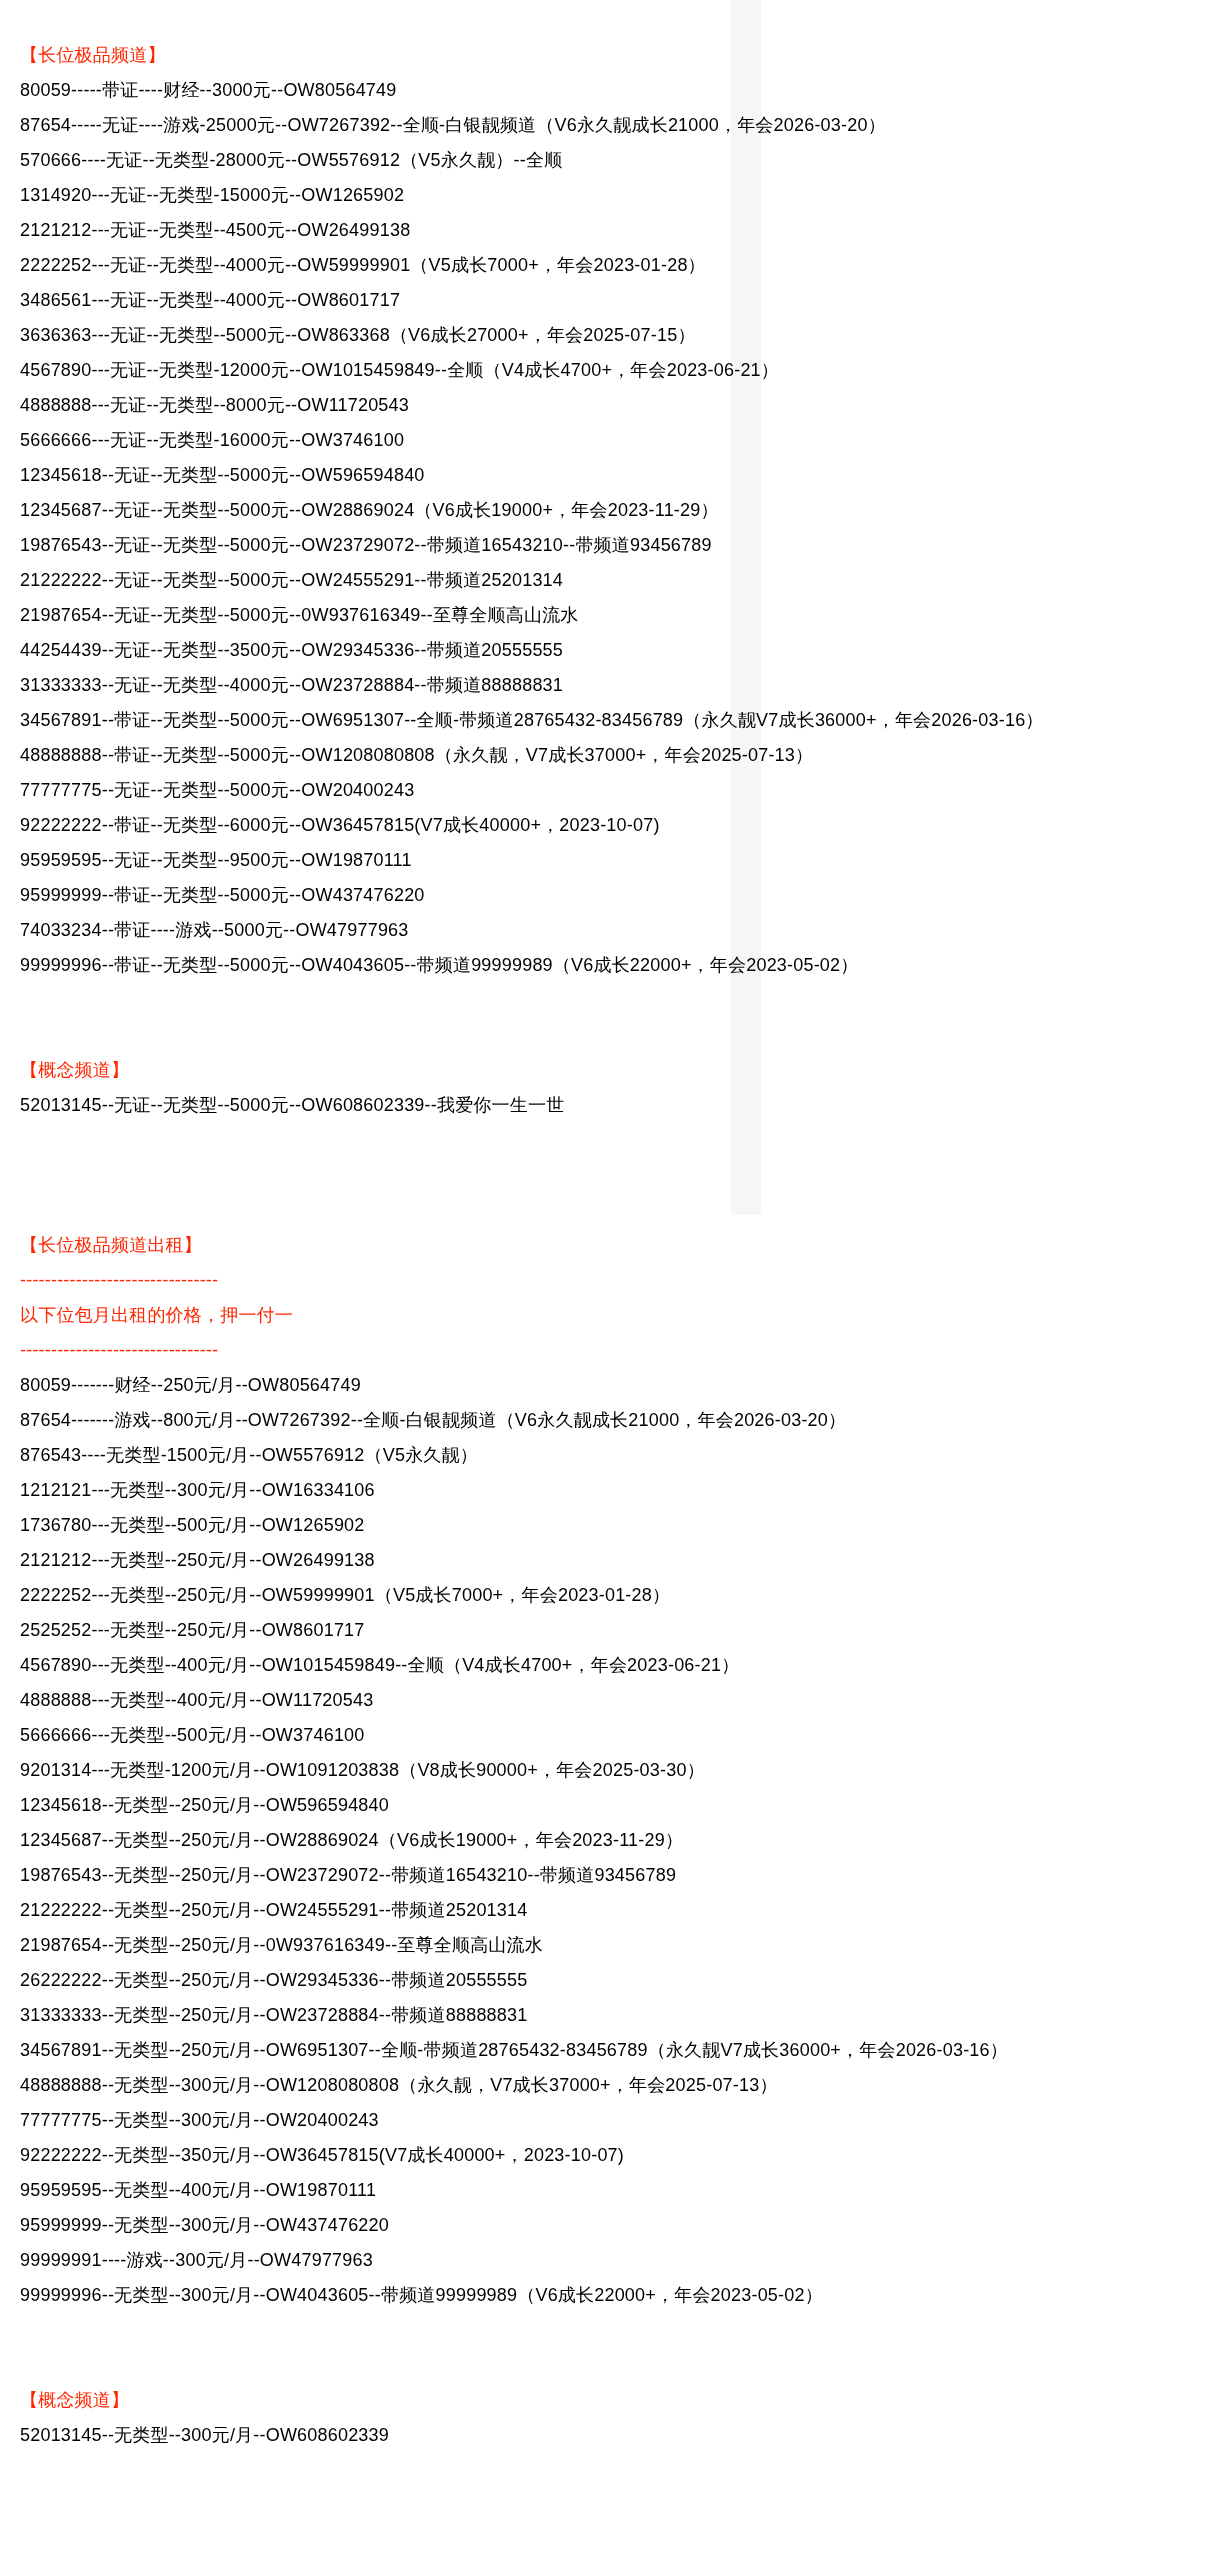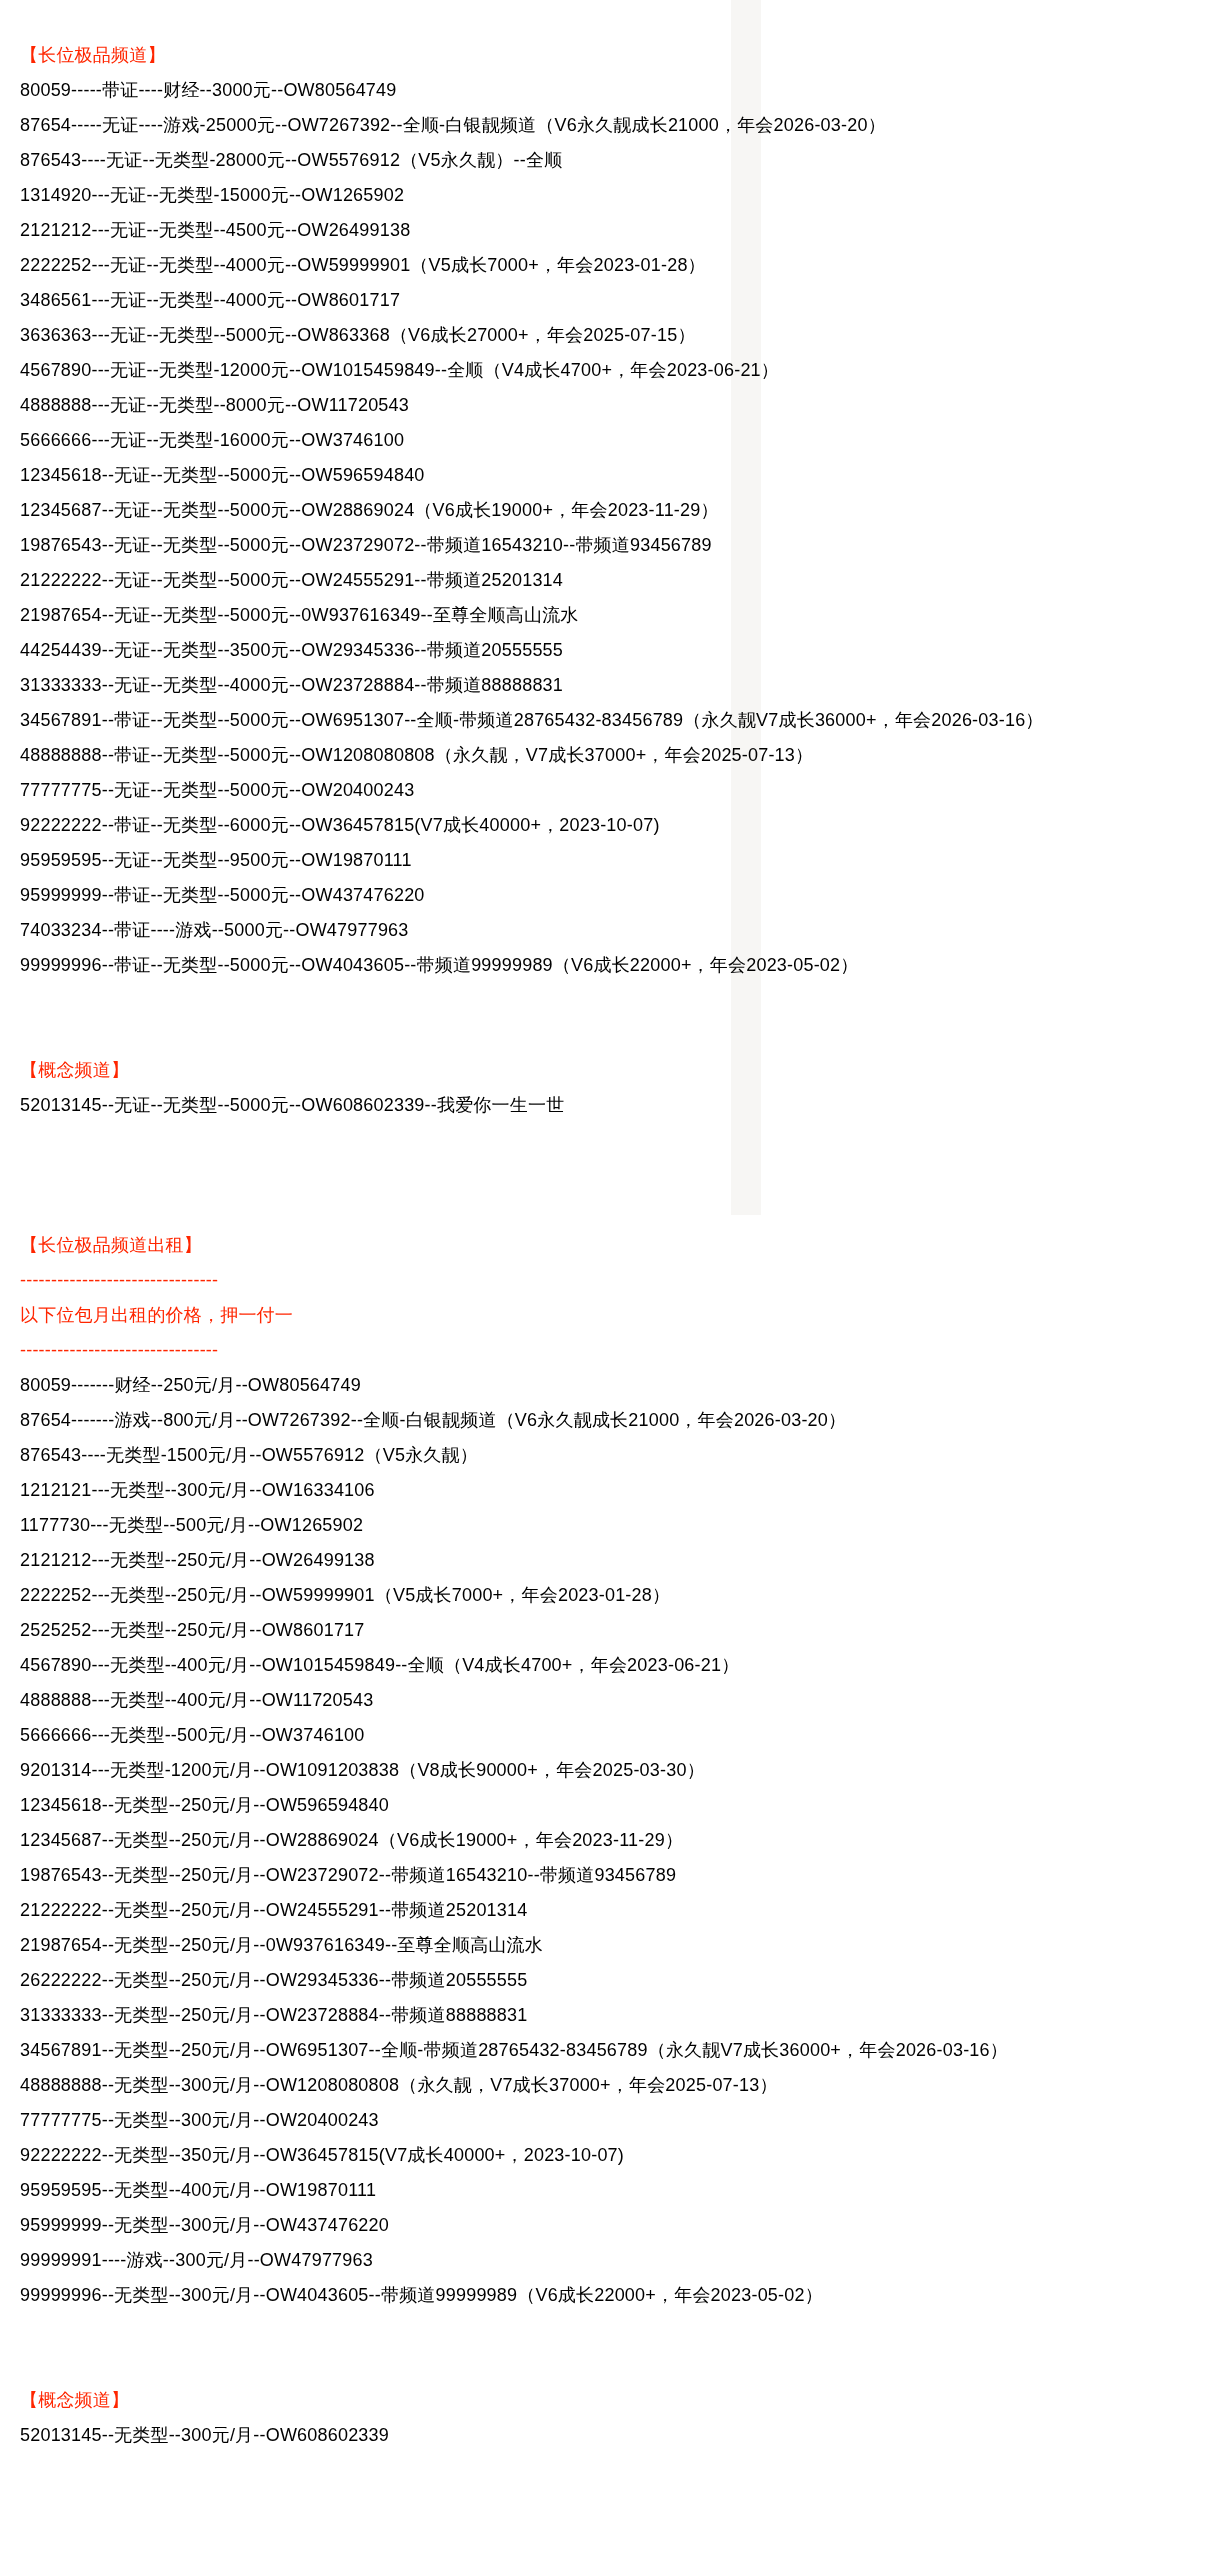--- a/index.html
+++ b/index.html
@@ -43,21 +43,21 @@
 </style>
 </head>
 <body>
 
 <div id="page">
   <div class="seam"></div>
   <div id="doc">
       <div class="line red">【长位极品频道】</div>
       <div class="line">80059-----带证----财经--3000元--OW80564749</div>
       <div class="line">87654-----无证----游戏-25000元--OW7267392--全顺-白银靓频道（V6永久靓成长21000，年会2026-03-20）</div>
-      <div class="line">876543----无证--无类型-28000元--OW5576912（V5永久靓）--全顺</div>
+      <div class="line">570666----无证--无类型-28000元--OW5576912（V5永久靓）--全顺</div>
       <div class="line">1314920---无证--无类型-15000元--OW1265902</div>
       <div class="line">2121212---无证--无类型--4500元--OW26499138</div>
       <div class="line">2222252---无证--无类型--4000元--OW59999901（V5成长7000+，年会2023-01-28）</div>
       <div class="line">3486561---无证--无类型--4000元--OW8601717</div>
       <div class="line">3636363---无证--无类型--5000元--OW863368（V6成长27000+，年会2025-07-15）</div>
       <div class="line">4567890---无证--无类型-12000元--OW1015459849--全顺（V4成长4700+，年会2023-06-21）</div>
       <div class="line">4888888---无证--无类型--8000元--OW11720543</div>
       <div class="line">5666666---无证--无类型-16000元--OW3746100</div>
       <div class="line">12345618--无证--无类型--5000元--OW596594840</div>
       <div class="line">12345687--无证--无类型--5000元--OW28869024（V6成长19000+，年会2023-11-29）</div>
@@ -82,21 +82,21 @@
       <div class="line"></div>
       <div class="line"></div>
       <div class="line red">【长位极品频道出租】</div>
       <div class="line red">--------------------------------</div>
       <div class="line red">以下位包月出租的价格，押一付一</div>
       <div class="line red">--------------------------------</div>
       <div class="line">80059-------财经--250元/月--OW80564749</div>
       <div class="line">87654-------游戏--800元/月--OW7267392--全顺-白银靓频道（V6永久靓成长21000，年会2026-03-20）</div>
       <div class="line">876543----无类型-1500元/月--OW5576912（V5永久靓）</div>
       <div class="line">1212121---无类型--300元/月--OW16334106</div>
-      <div class="line">1177730---无类型--500元/月--OW1265902</div>
+      <div class="line">1736780---无类型--500元/月--OW1265902</div>
       <div class="line">2121212---无类型--250元/月--OW26499138</div>
       <div class="line">2222252---无类型--250元/月--OW59999901（V5成长7000+，年会2023-01-28）</div>
       <div class="line">2525252---无类型--250元/月--OW8601717</div>
       <div class="line">4567890---无类型--400元/月--OW1015459849--全顺（V4成长4700+，年会2023-06-21）</div>
       <div class="line">4888888---无类型--400元/月--OW11720543</div>
       <div class="line">5666666---无类型--500元/月--OW3746100</div>
       <div class="line">9201314---无类型-1200元/月--OW1091203838（V8成长90000+，年会2025-03-30）</div>
       <div class="line">12345618--无类型--250元/月--OW596594840</div>
       <div class="line">12345687--无类型--250元/月--OW28869024（V6成长19000+，年会2023-11-29）</div>
       <div class="line">19876543--无类型--250元/月--OW23729072--带频道16543210--带频道93456789</div>

